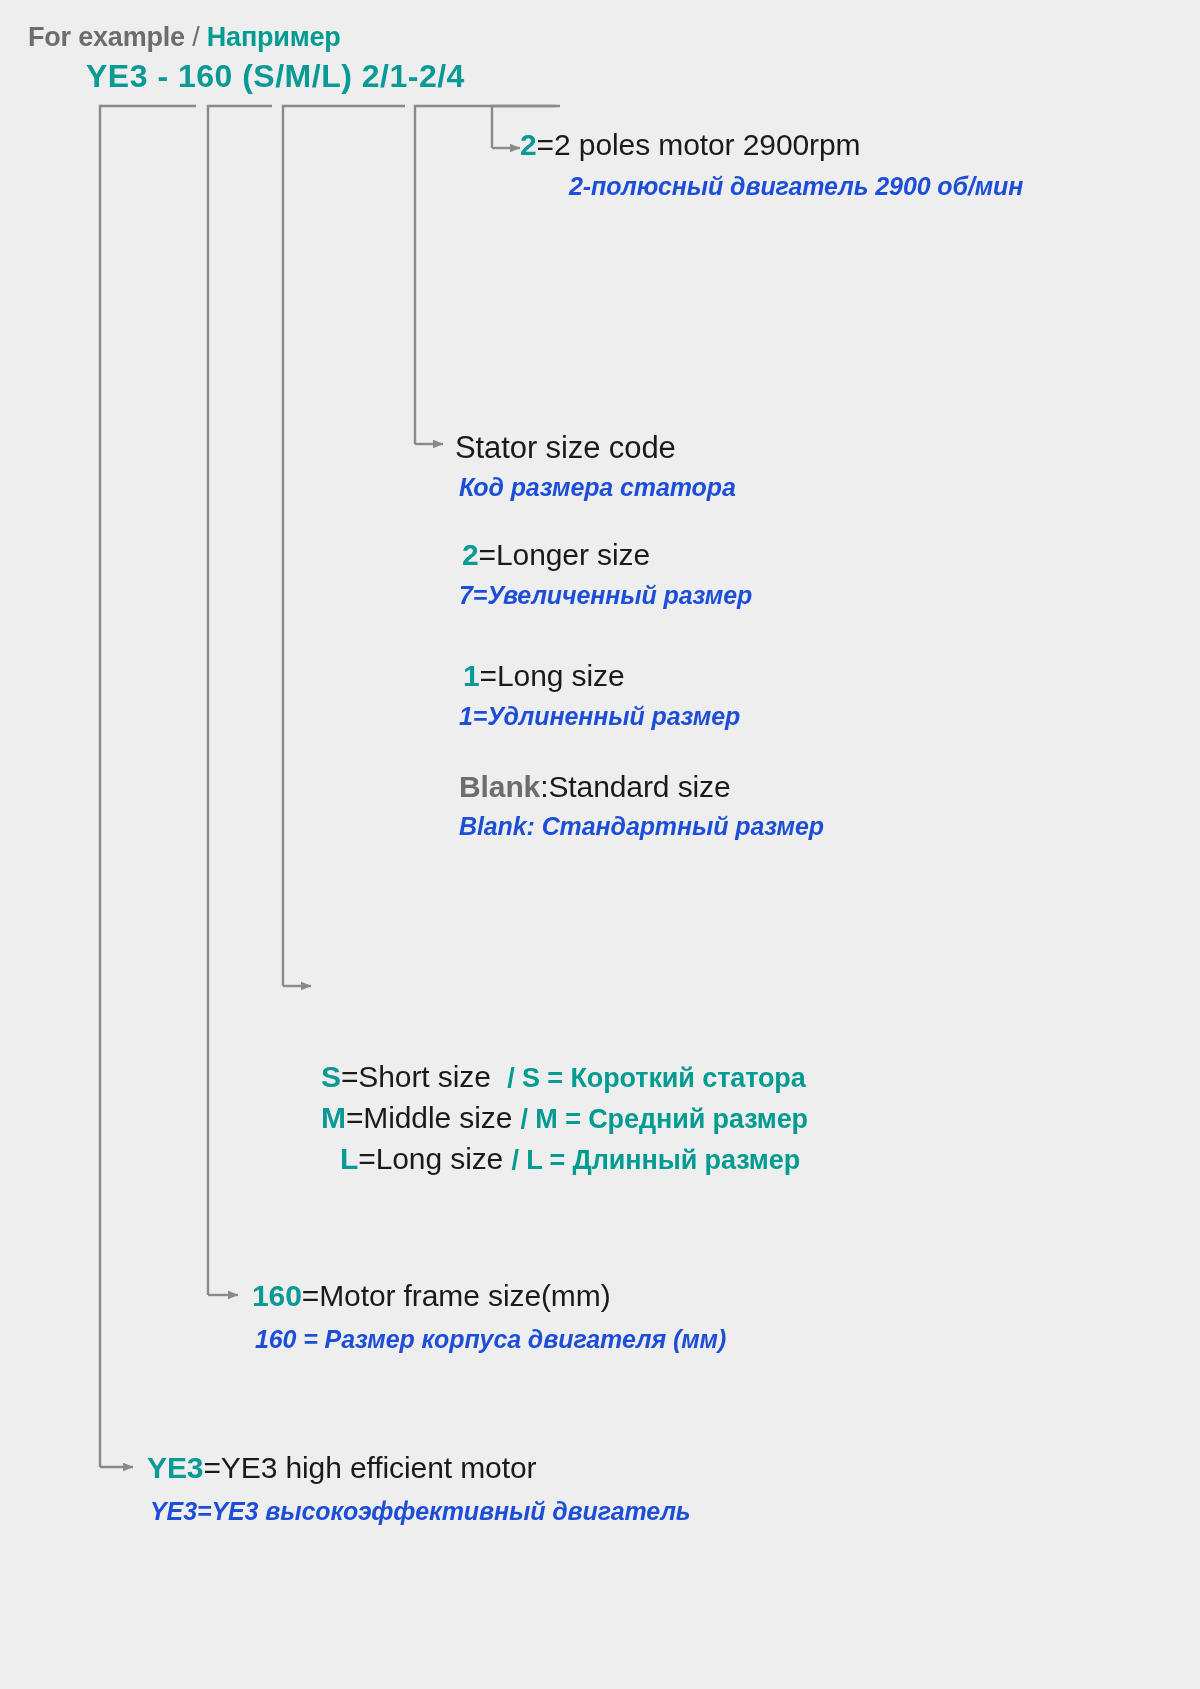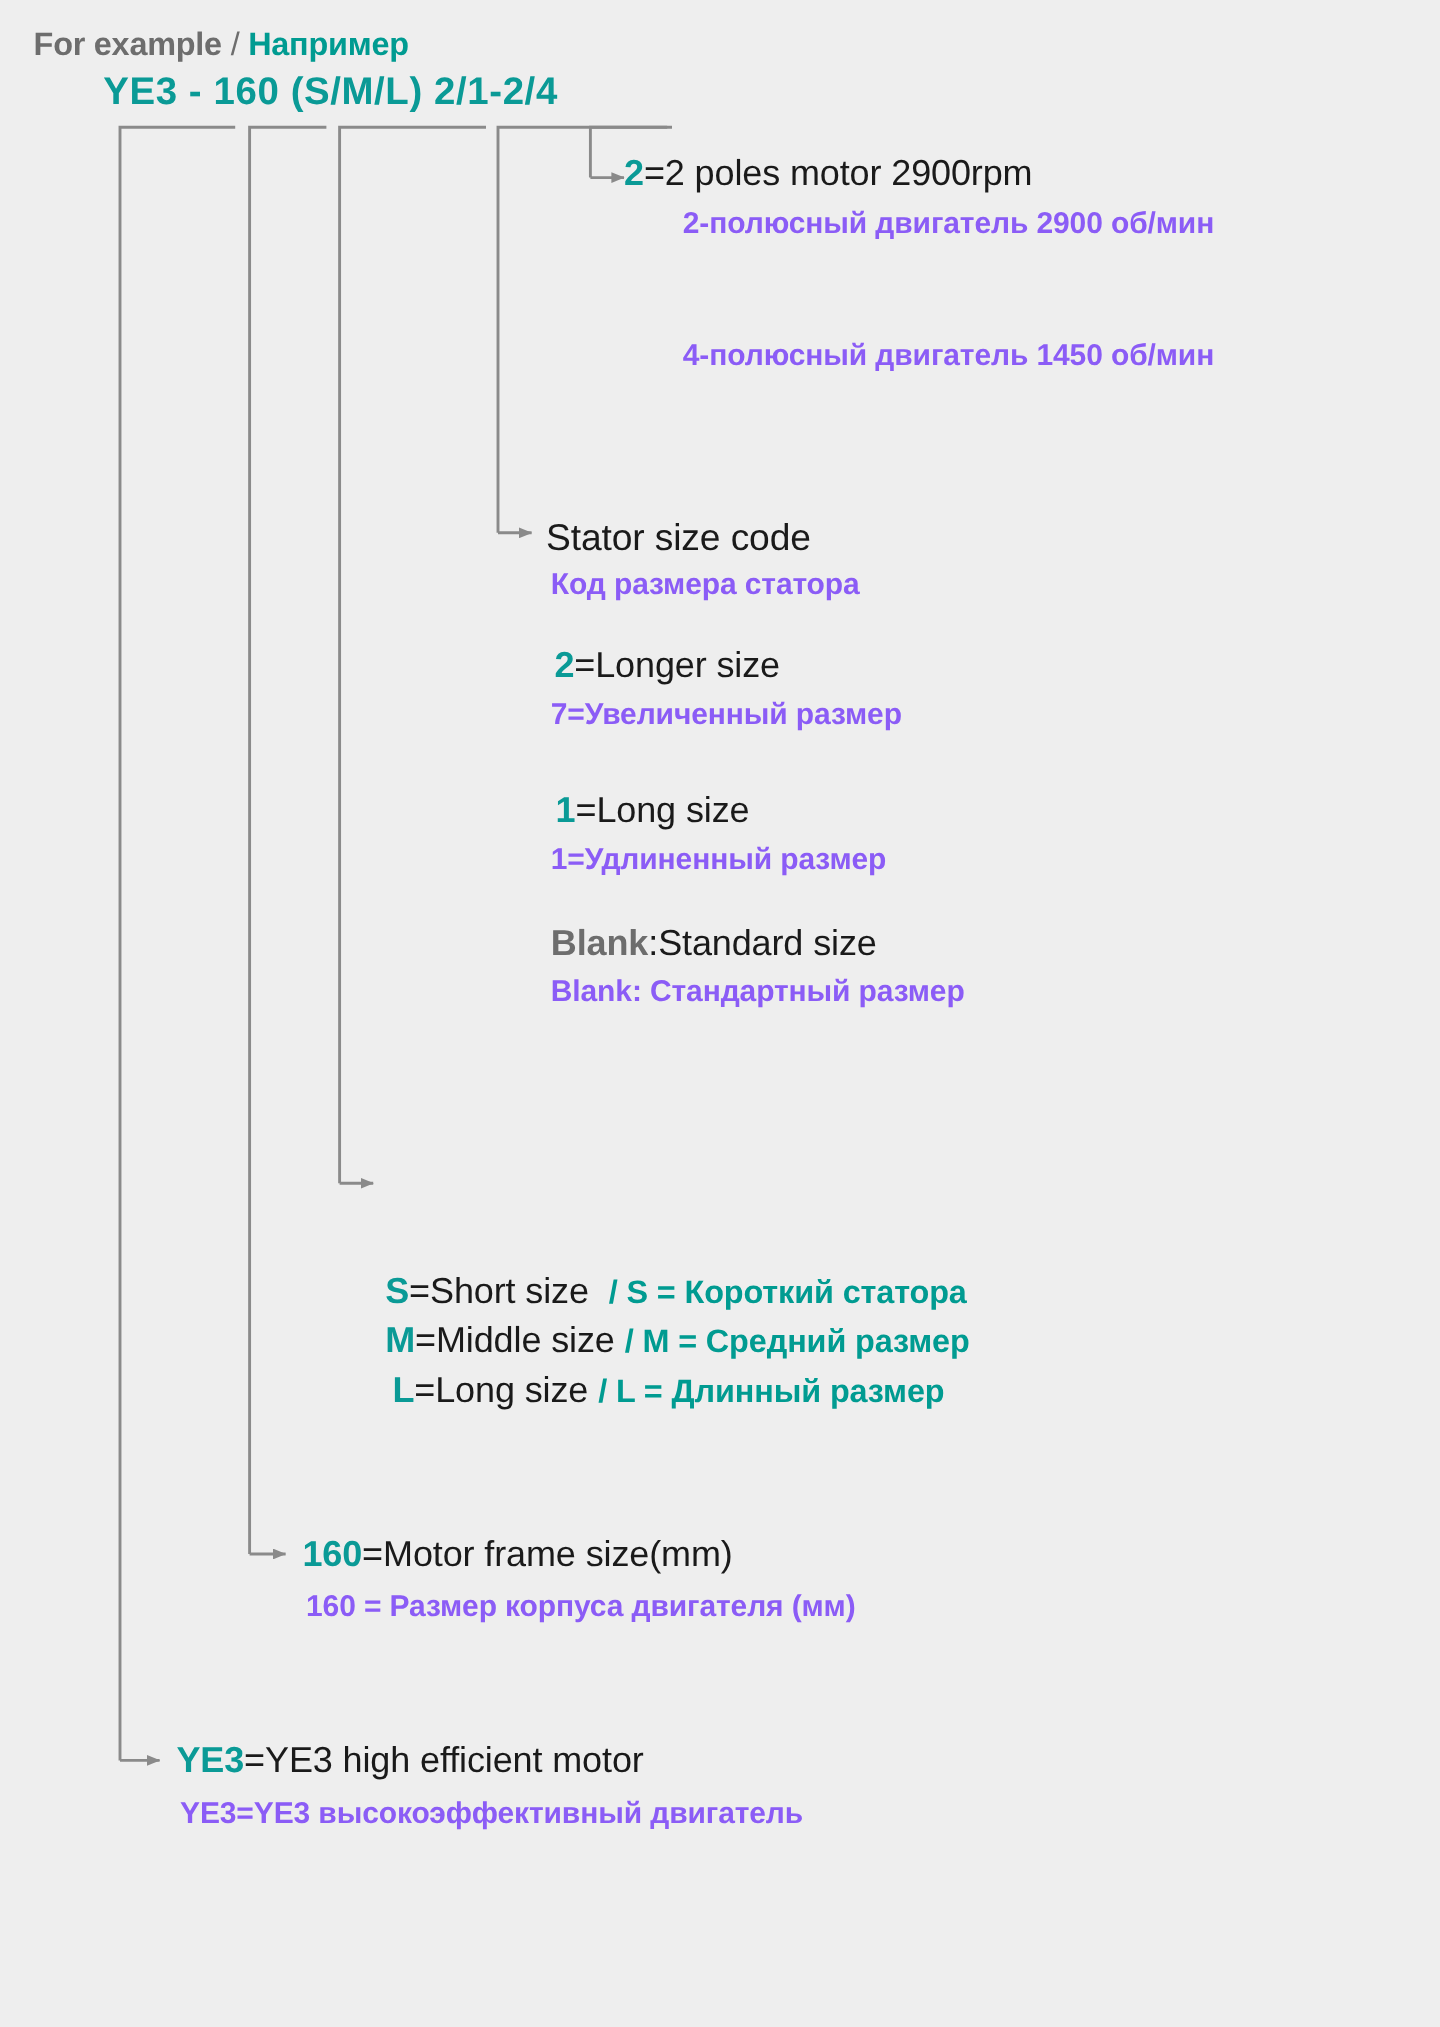--- a/index.html
+++ b/index.html
@@ -33,22 +33,23 @@
   
   .en{
     font-size:30px;color:#1a1a1a;font-weight:normal;
     letter-spacing:-0.1px;
   }
   .en .key{color:#0a9a96;font-weight:bold;}
   .en .keygray{color:#6d6d6d;font-weight:bold;}
   .en .ruinline{color:#009b91;font-weight:bold;font-size:27px;}
 
   .ru-line{
-    font-size:25px;color:#8b5cf6;font-weight:bold;
+    font-size:25px;color:#1d4ed8;font-weight:bold;
     letter-spacing:-0.1px;
+    font-style:italic;
   }
 
   .en.big{font-size:31px;text-align:center;}
 </style>
 </head>
 <body>
 
 <div id="stage">
 
   <svg id="lines" viewBox="0 0 1200 1689" width="1200" height="1689" xmlns="http://www.w3.org/2000/svg">
@@ -81,21 +82,20 @@
     <span>For example</span><span class="sep">&nbsp;</span><span class="sep">/</span><span class="sep">&nbsp;</span><span class="ru">Например</span>
   </div>
 
   <div class="txt hdr-code">YE3 - 160 (S/M/L) 2/1-2/4</div>
 
   <div class="txt en" style="left:520px;top:128px;">
     <span class="key">2</span><span>=2 poles motor 2900rpm</span>
   </div>
   <div class="txt ru-line" style="left:569px;top:172px;">2-полюсный двигатель 2900 об/мин</div>
 
-  <div class="txt ru-line" style="left:569px;top:282px;">4-полюсный двигатель 1450 об/мин</div>
 
   <div class="txt en big" style="left:455px;top:430px;">Stator size code</div>
   <div class="txt ru-line" style="left:459px;top:473px;">Код размера статора</div>
 
   <div class="txt en" style="left:462px;top:538px;">
     <span class="key">2</span><span>=Longer size</span>
   </div>
   <div class="txt ru-line" style="left:459px;top:581px;">7=Увеличенный размер</div>
 
   <div class="txt en" style="left:463px;top:659px;">
@@ -110,21 +110,21 @@
 
 
   <div class="txt en" style="left:321px;top:1060px;">
     <span class="key">S</span><span>=Short size</span><span>&nbsp;&nbsp;</span><span class="ruinline">/ S = Короткий статора</span>
   </div>
 
   <div class="txt en" style="left:321px;top:1101px;">
     <span class="key">M</span><span>=Middle size</span><span>&nbsp;</span><span class="ruinline">/ M = Средний размер</span>
   </div>
 
-  <div class="txt en" style="left:327px;top:1142px;">
+  <div class="txt en" style="left:340px;top:1142px;">
     <span class="key">L</span><span>=Long size</span><span>&nbsp;</span><span class="ruinline">/ L = Длинный размер</span>
   </div>
 
   <div class="txt en" style="left:252px;top:1279px;">
     <span class="key">160</span><span>=Motor frame size(mm)</span>
   </div>
   <div class="txt ru-line" style="left:255px;top:1325px;">160 = Размер корпуса двигателя (мм)</div>
 
   <div class="txt en" style="left:147px;top:1451px;text-align:right;">
     <span class="key">YE3</span><span>=YE3 high efficient motor</span>

